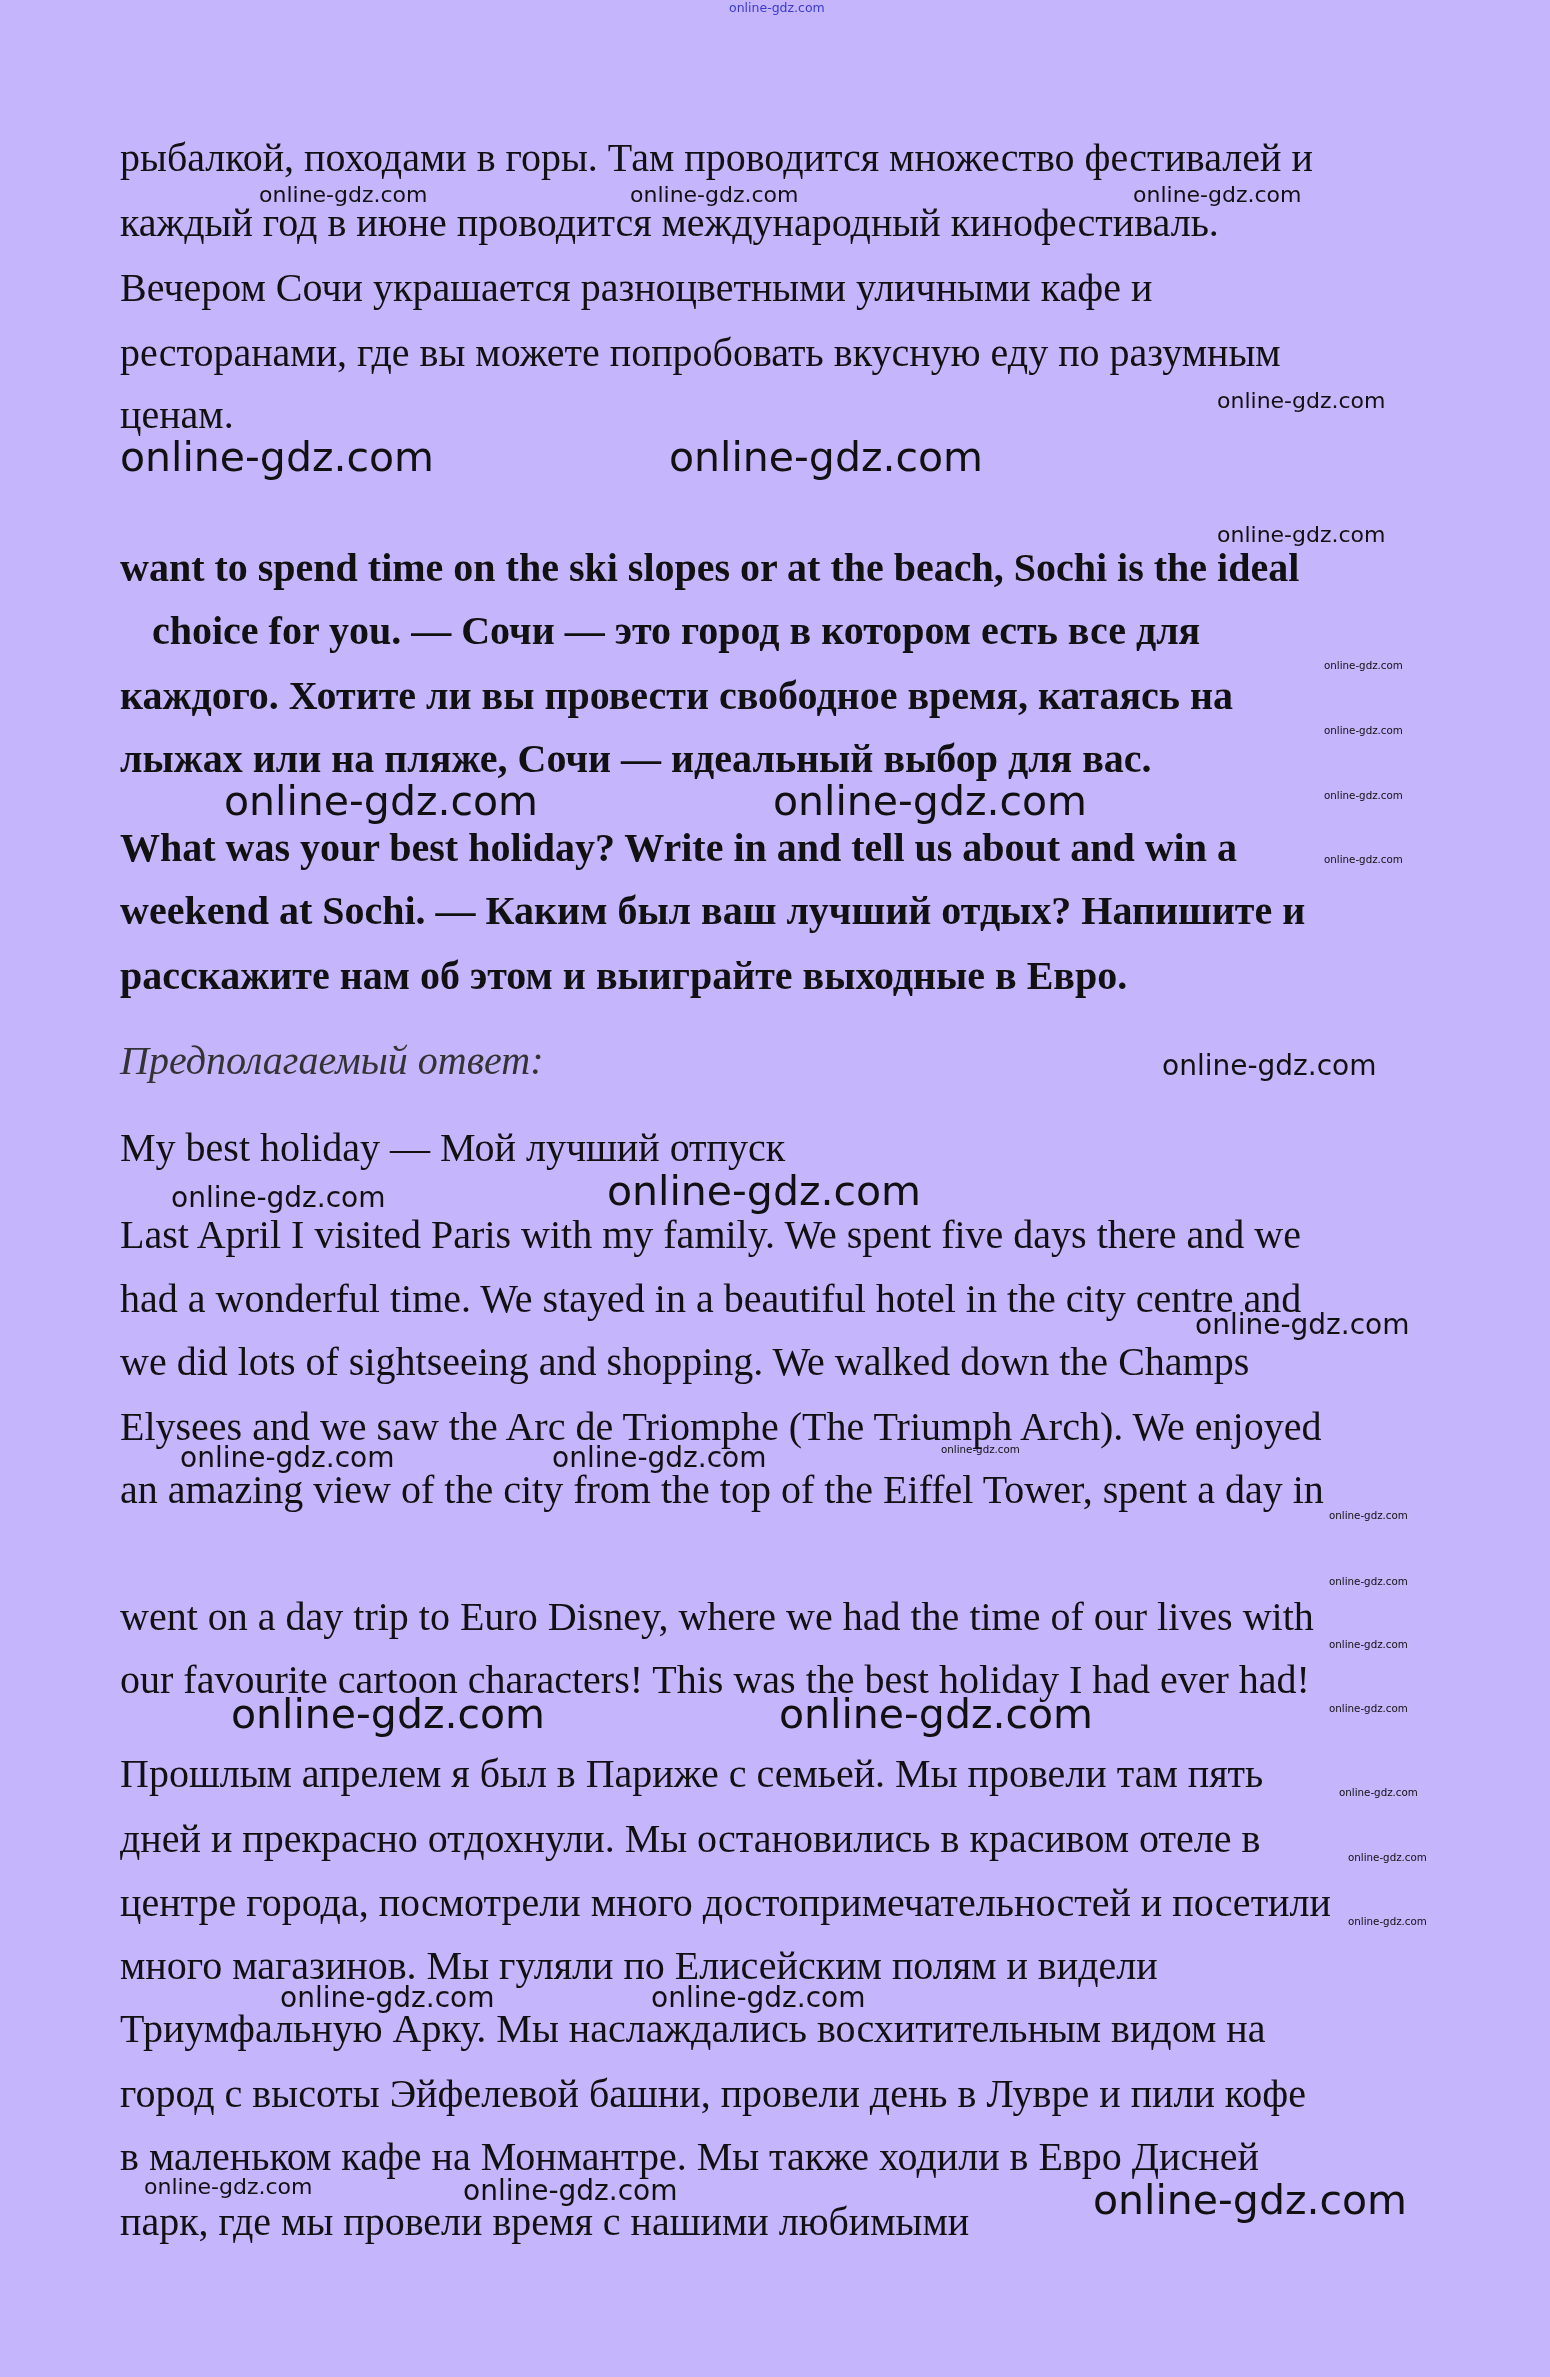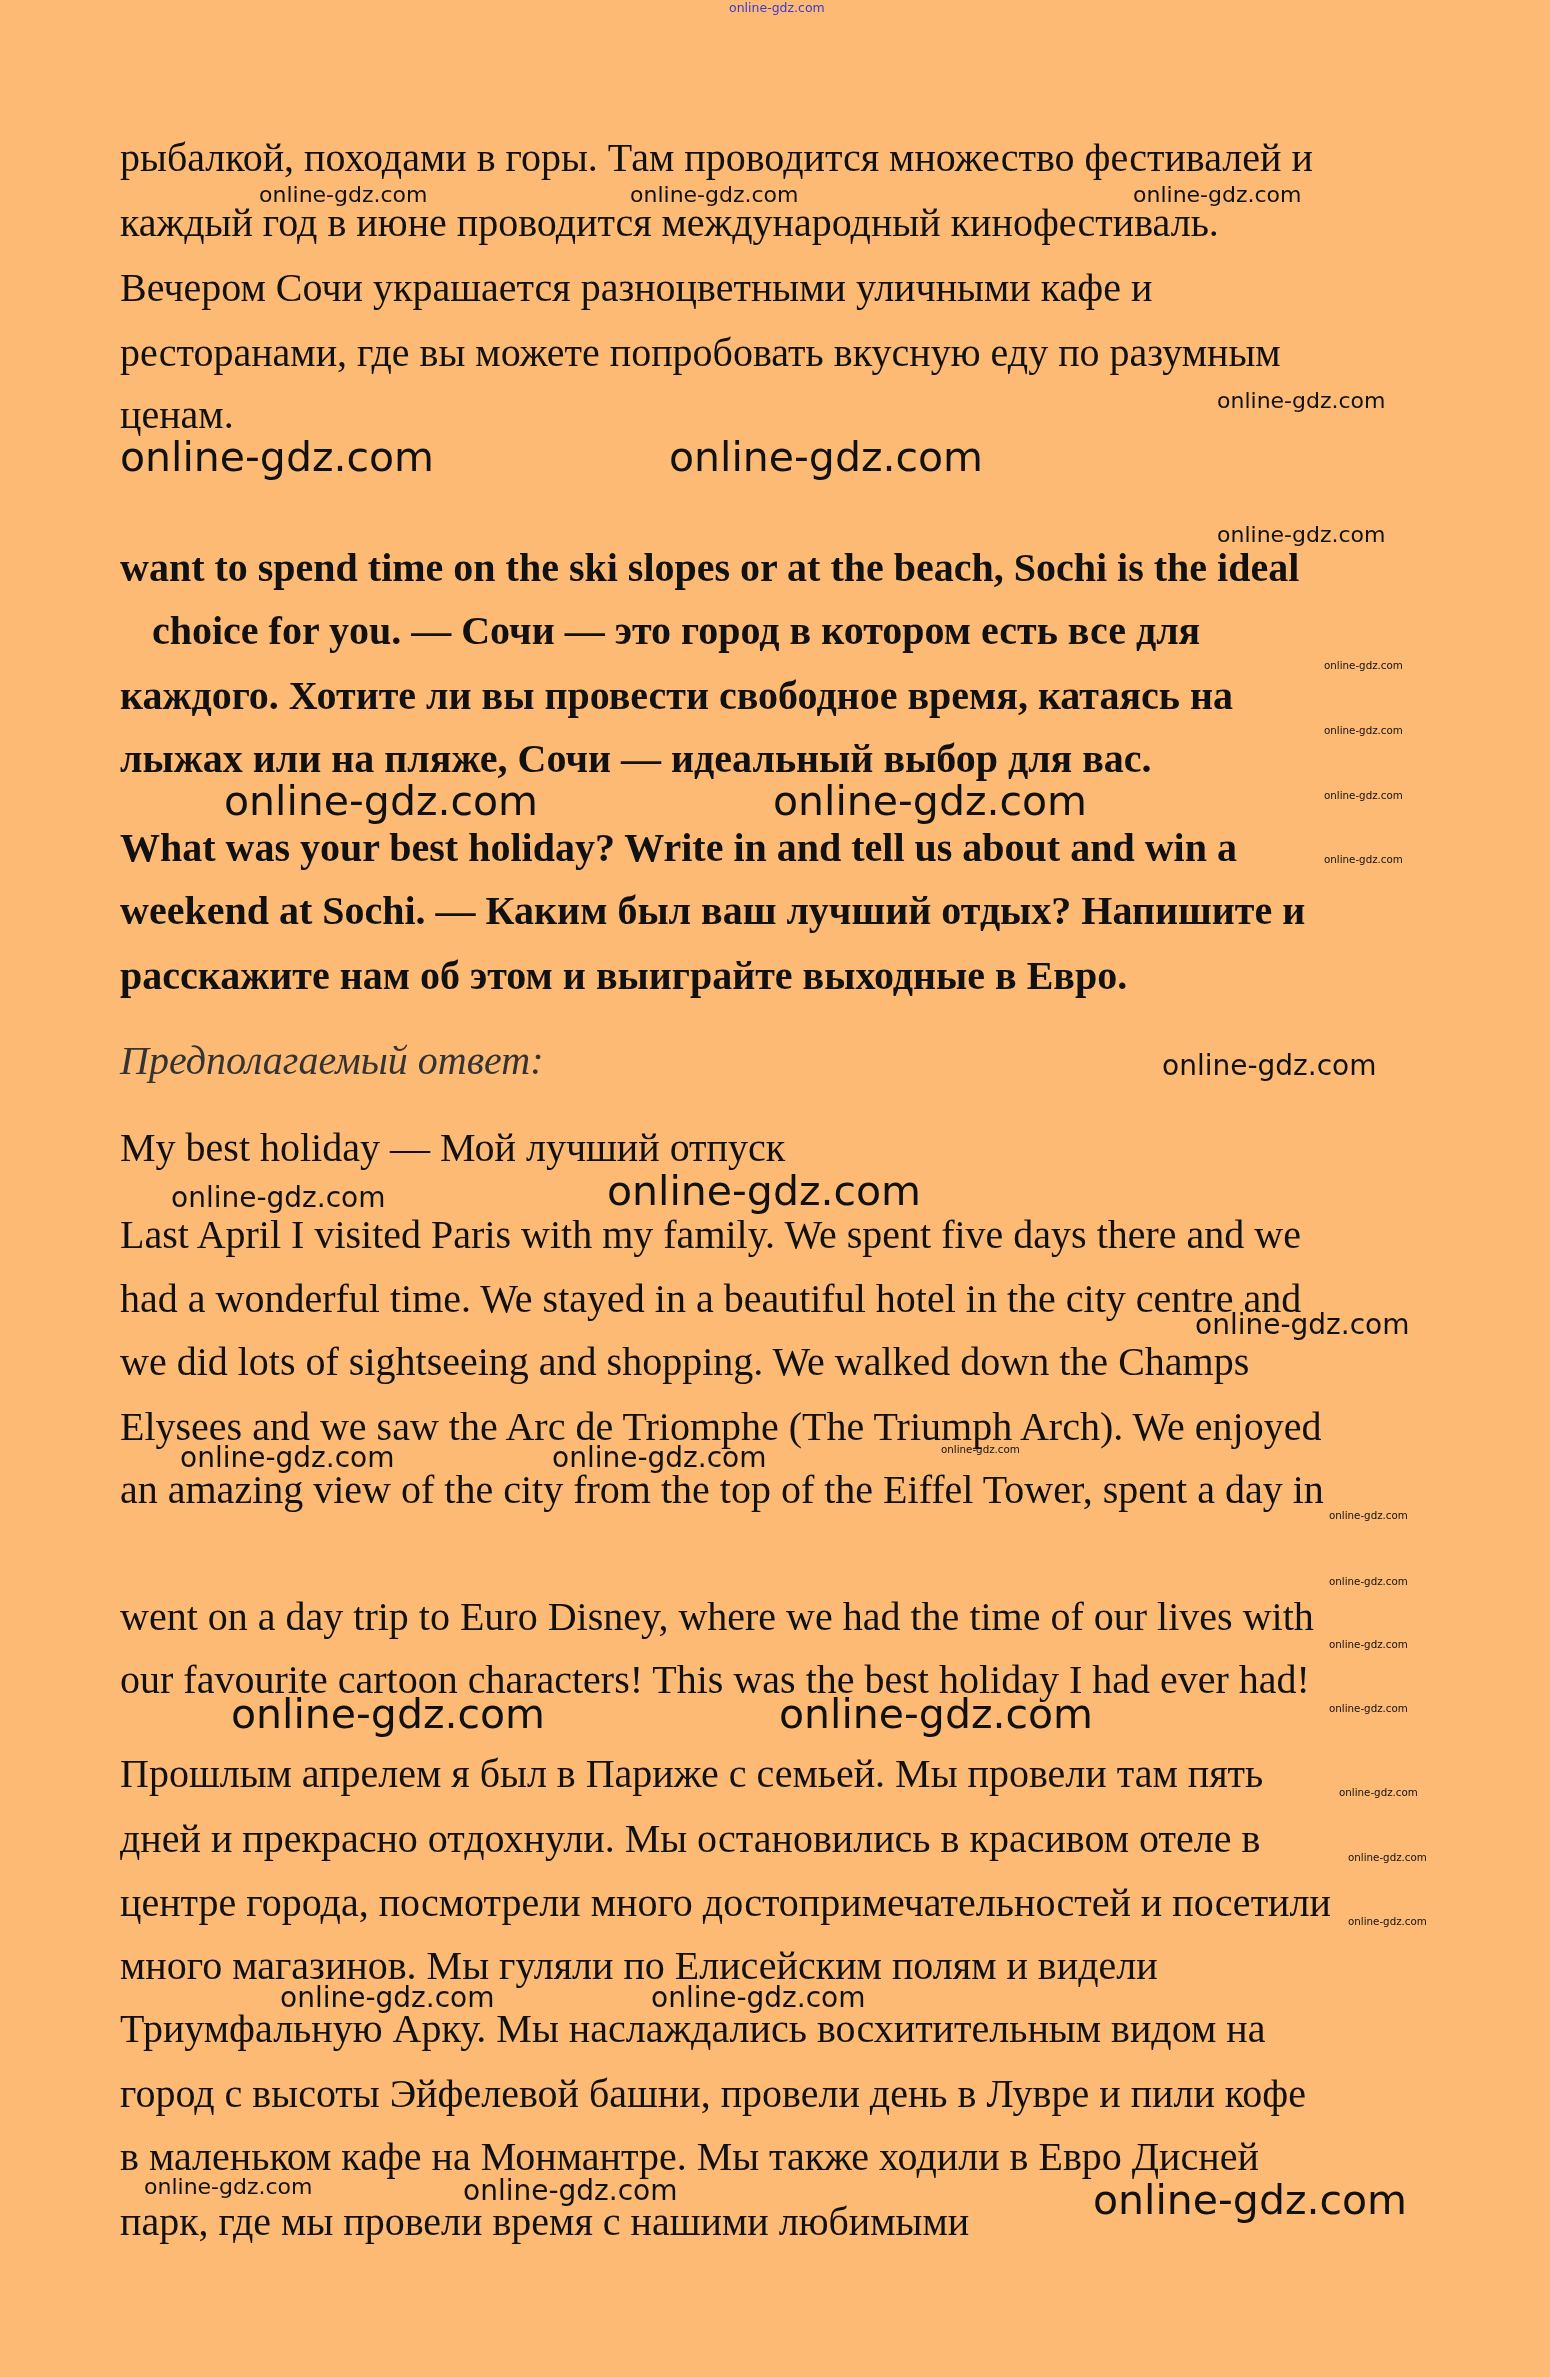--- a/index.html
+++ b/index.html
@@ -1,17 +1,17 @@
 <!DOCTYPE html>
 <html style="font-size:11.8px"><head>
 <meta charset="utf-8">
 <style>
   html, body { margin: 0; padding: 0; background: #ffffff; }
   body { width: 1550px; height: 2377px; position: relative; overflow: hidden; }
-  .page { position: absolute; inset: 0; background: #fdba74; }
+  .page { position: absolute; inset: 0; background: #c4b5fd; }
   .line {
     position: absolute; left: 120px;
     font-family: "Liberation Serif", "DejaVu Serif", serif;
     font-size: 40px; color: #111111; white-space: nowrap; line-height: 1;
   }
   .bold { font-weight: bold; }
   .italic { font-style: italic; color: #333333; }
   .wm {
     position: absolute; font-family: "DejaVu Sans", "Liberation Sans", sans-serif;
     color: #111111; white-space: nowrap; line-height: 1;

